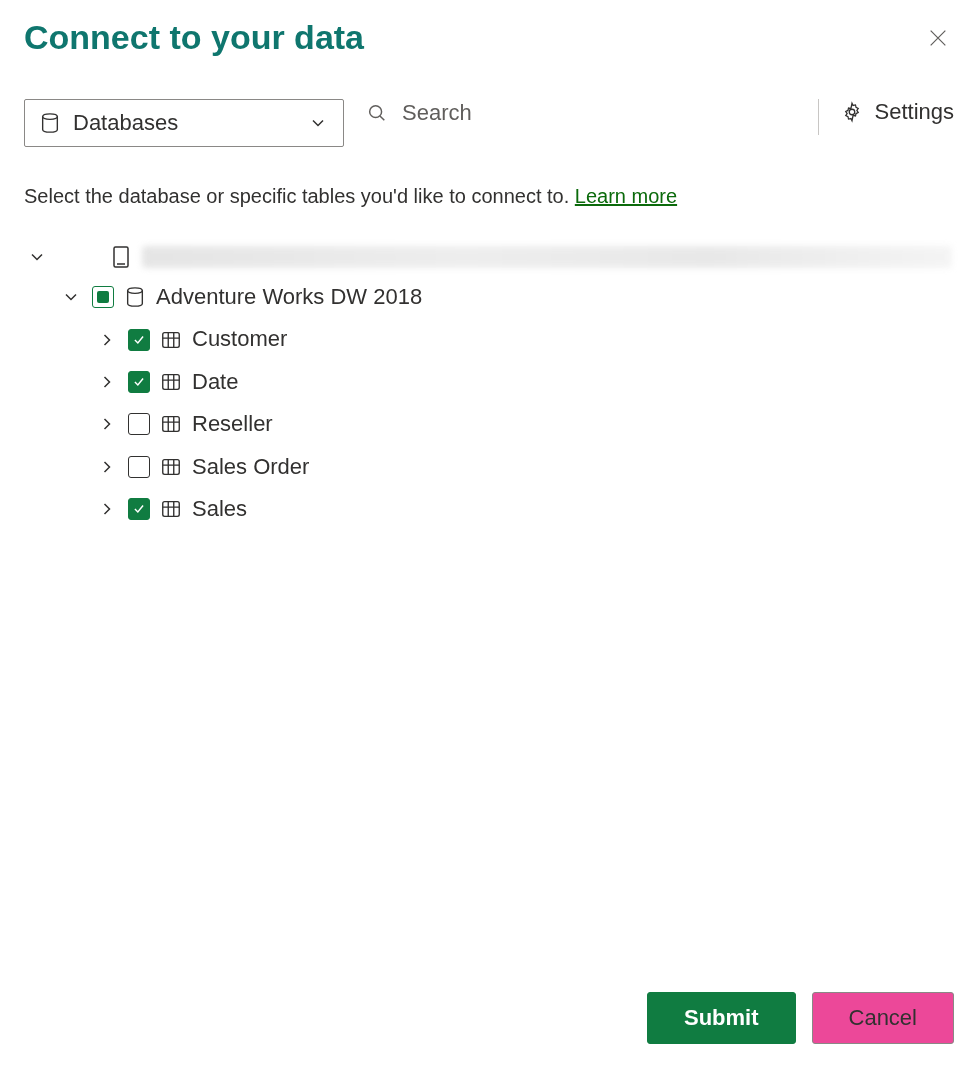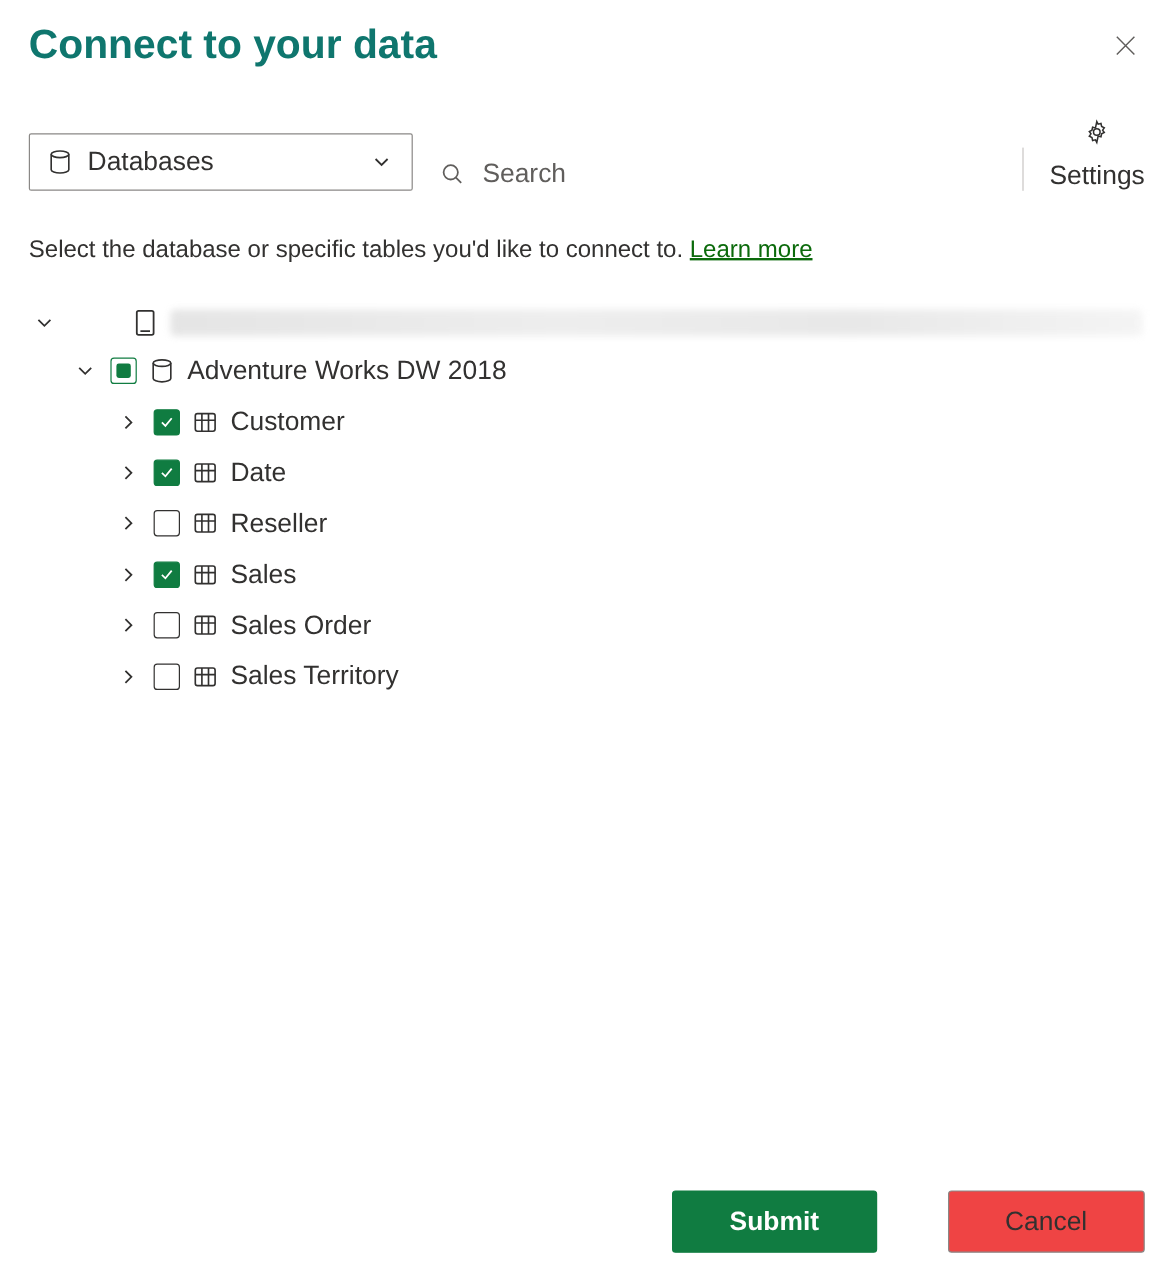--- a/index.html
+++ b/index.html
@@ -29,21 +29,21 @@
     color: #0f766e;
   }
   .close-btn {
     width: 32px; height: 32px;
     display: flex; align-items: center; justify-content: center;
     cursor: pointer;
   }
   .close-btn svg { stroke: #605e5c; stroke-width: 1.3; }
   .toolbar {
     display: flex;
-    align-items: flex-end;
+    align-items: flex-start;
     margin-top: 42px;
     gap: 18px;
   }
   .dd {
     display: flex;
     align-items: center;
     gap: 12px;
     border: 1px solid #8a8886;
     border-radius: 2px;
     padding: 10px 14px;
@@ -65,21 +65,20 @@
   }
   .search-input::placeholder { color: #605e5c; }
   .divider {
     width: 1px; height: 36px; background: #c8c6c4;
   }
   .settings {
     display: flex; align-items: center; gap: 12px;
     font-size: 22px;
     cursor: pointer;
     padding-left: 4px;
-    flex-direction: column;
   }
   .instruction {
     margin-top: 38px;
     font-size: 20px;
     color: #323130;
   }
   .learn-link {
     color: #0b6a0b;
     text-decoration: underline;
     cursor: pointer;
@@ -141,35 +140,34 @@
   }
   .footer {
     margin-top: auto;
     display: flex;
     justify-content: flex-end;
     gap: 16px;
     padding-bottom: 2px;
   }
   .btn {
     font-size: 22px;
-    padding: 12px 47px;
+    padding: 12px 36px;
     border-radius: 3px;
     cursor: pointer;
     border: 1px solid transparent;
     font-family: inherit;
-    margin-left: 43px;
   }
   .btn-primary {
     background: #107c41;
     color: #fff;
     font-weight: 600;
     border-color: #107c41;
   }
   .btn-secondary {
-    background: #ef4444;
+    background: #ec4899;
     color: #323130;
     border: 1px solid #8a8886;
   }
   svg { display: block; }
 </style>
 </head>
 <body>
 
 <div class="dialog">
 
@@ -312,63 +310,48 @@
             </svg>
           </span>
           <span>Reseller</span>
         </div>
         <div class="tree-row indent-2">
           <span class="chev-icon">
             <svg width="20" height="20" viewBox="0 0 24 24" fill="none" stroke="#323130" stroke-width="1.8">
               <path d="M9 6 l6 6 l-6 6"></path>
             </svg>
           </span>
+          <span class="checkbox"></span>
+          <span class="icon-slot">
+            <svg width="22" height="22" viewBox="0 0 24 24" fill="none" stroke="#323130" stroke-width="1.5">
+              <rect x="3" y="4" width="18" height="16" rx="2"></rect>
+              <path d="M3 10 h18 M9 4 v16 M15 4 v16"></path>
+            </svg>
+          </span>
+          <span>Sales Order</span>
+        </div>
+        <div class="tree-row indent-2">
+          <span class="chev-icon">
+            <svg width="20" height="20" viewBox="0 0 24 24" fill="none" stroke="#323130" stroke-width="1.8">
+              <path d="M9 6 l6 6 l-6 6"></path>
+            </svg>
+          </span>
           <span class="checkbox checked">
             <svg width="14" height="14" viewBox="0 0 24 24">
               <path d="M5 12 l5 5 l9 -11"></path>
             </svg>
           </span>
           <span class="icon-slot">
             <svg width="22" height="22" viewBox="0 0 24 24" fill="none" stroke="#323130" stroke-width="1.5">
               <rect x="3" y="4" width="18" height="16" rx="2"></rect>
               <path d="M3 10 h18 M9 4 v16 M15 4 v16"></path>
             </svg>
           </span>
           <span>Sales</span>
         </div>
-        <div class="tree-row indent-2">
-          <span class="chev-icon">
-            <svg width="20" height="20" viewBox="0 0 24 24" fill="none" stroke="#323130" stroke-width="1.8">
-              <path d="M9 6 l6 6 l-6 6"></path>
-            </svg>
-          </span>
-          <span class="checkbox"></span>
-          <span class="icon-slot">
-            <svg width="22" height="22" viewBox="0 0 24 24" fill="none" stroke="#323130" stroke-width="1.5">
-              <rect x="3" y="4" width="18" height="16" rx="2"></rect>
-              <path d="M3 10 h18 M9 4 v16 M15 4 v16"></path>
-            </svg>
-          </span>
-          <span>Sales Order</span>
-        </div>
-        <div class="tree-row indent-2">
-          <span class="chev-icon">
-            <svg width="20" height="20" viewBox="0 0 24 24" fill="none" stroke="#323130" stroke-width="1.8">
-              <path d="M9 6 l6 6 l-6 6"></path>
-            </svg>
-          </span>
-          <span class="checkbox"></span>
-          <span class="icon-slot">
-            <svg width="22" height="22" viewBox="0 0 24 24" fill="none" stroke="#323130" stroke-width="1.5">
-              <rect x="3" y="4" width="18" height="16" rx="2"></rect>
-              <path d="M3 10 h18 M9 4 v16 M15 4 v16"></path>
-            </svg>
-          </span>
-          <span>Sales Territory</span>
-        </div>
       </div>
 
   </div>
 
   <div class="footer">
     <button class="btn btn-primary">Submit</button>
     <button class="btn btn-secondary">Cancel</button>
   </div>
 
 </div>

